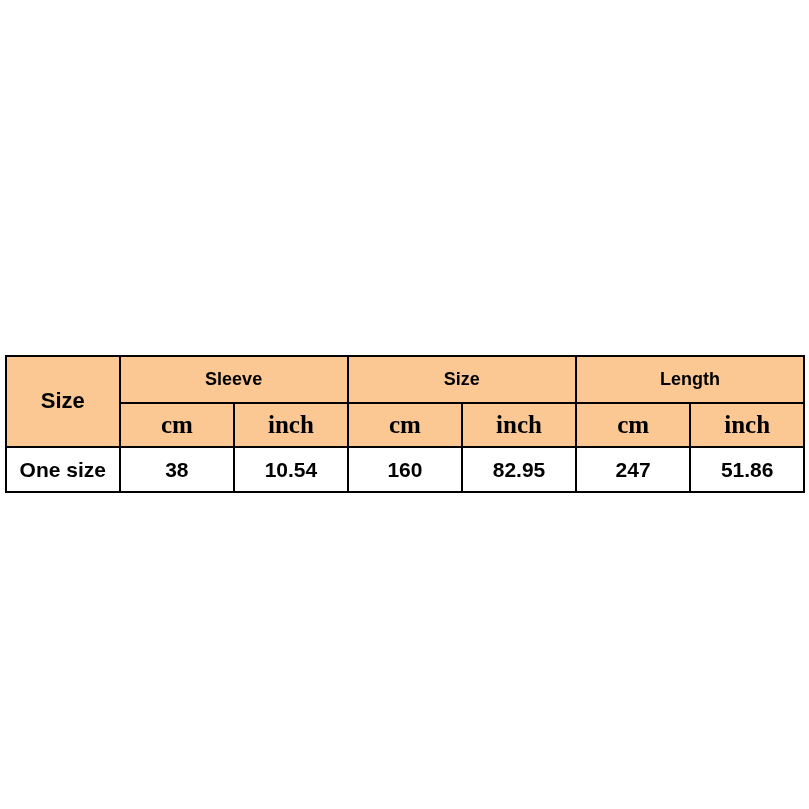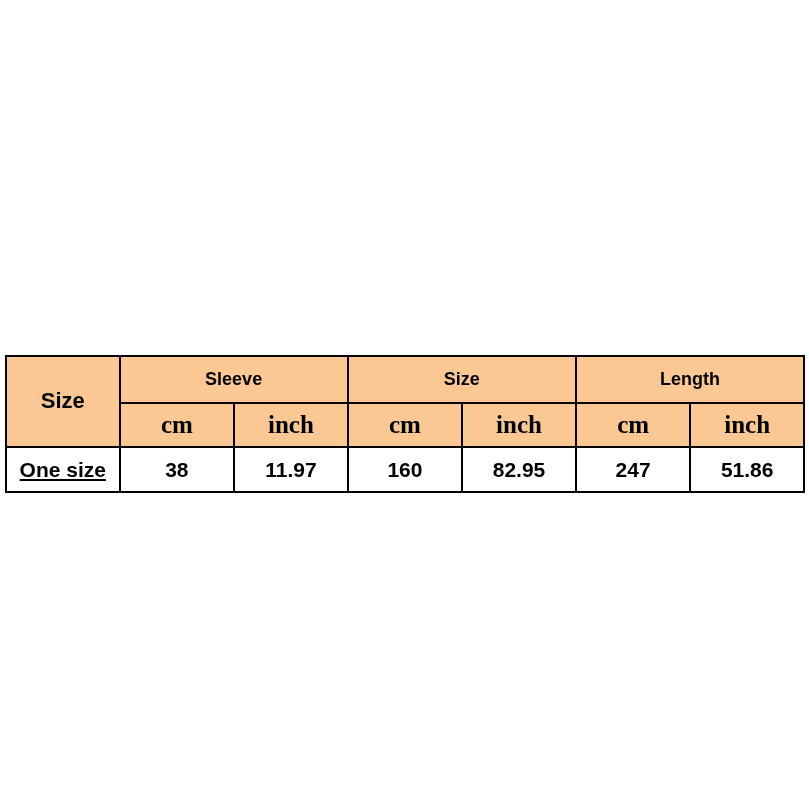--- a/index.html
+++ b/index.html
@@ -52,21 +52,21 @@
 
   
   tr.hdr-row-1 th { height: 45px; }
   tr.hdr-row-2 th { height: 42px; }
   tr.data-row  td { height: 43px; }
 
   
   .cell-group    { font-size: 18px; }   
   .cell-size     { font-size: 22px; }   
   .cell-unit     { font-size: 25px; font-family: Liberation Serif, serif; }   
-  .cell-sizeval  { font-size: 21px; text-decoration: underline; }   
+  .cell-sizeval  { font-size: 21px; }   
   .cell-measure  { font-size: 21px; }   
 
   
   col.col-size   { width: 113px; }
   col.col-cm     { width: 114px; }
   col.col-inch   { width: 113px; }
 </style>
 </head>
 <body>
 
@@ -96,21 +96,21 @@
         <th class="cell-unit">inch</th>
         <th class="cell-unit">cm</th>
         <th class="cell-unit">inch</th>
       </tr>
     </thead>
 
     <tbody>
       <tr class="data-row">
         <td class="cell-sizeval">One size</td>
         <td class="cell-measure">38</td>
-        <td class="cell-measure">11.97</td>
+        <td class="cell-measure">10.54</td>
         <td class="cell-measure">160</td>
         <td class="cell-measure">82.95</td>
         <td class="cell-measure">247</td>
         <td class="cell-measure">51.86</td>
       </tr>
     </tbody>
   </table>
 </div>
 
 </body></html>

